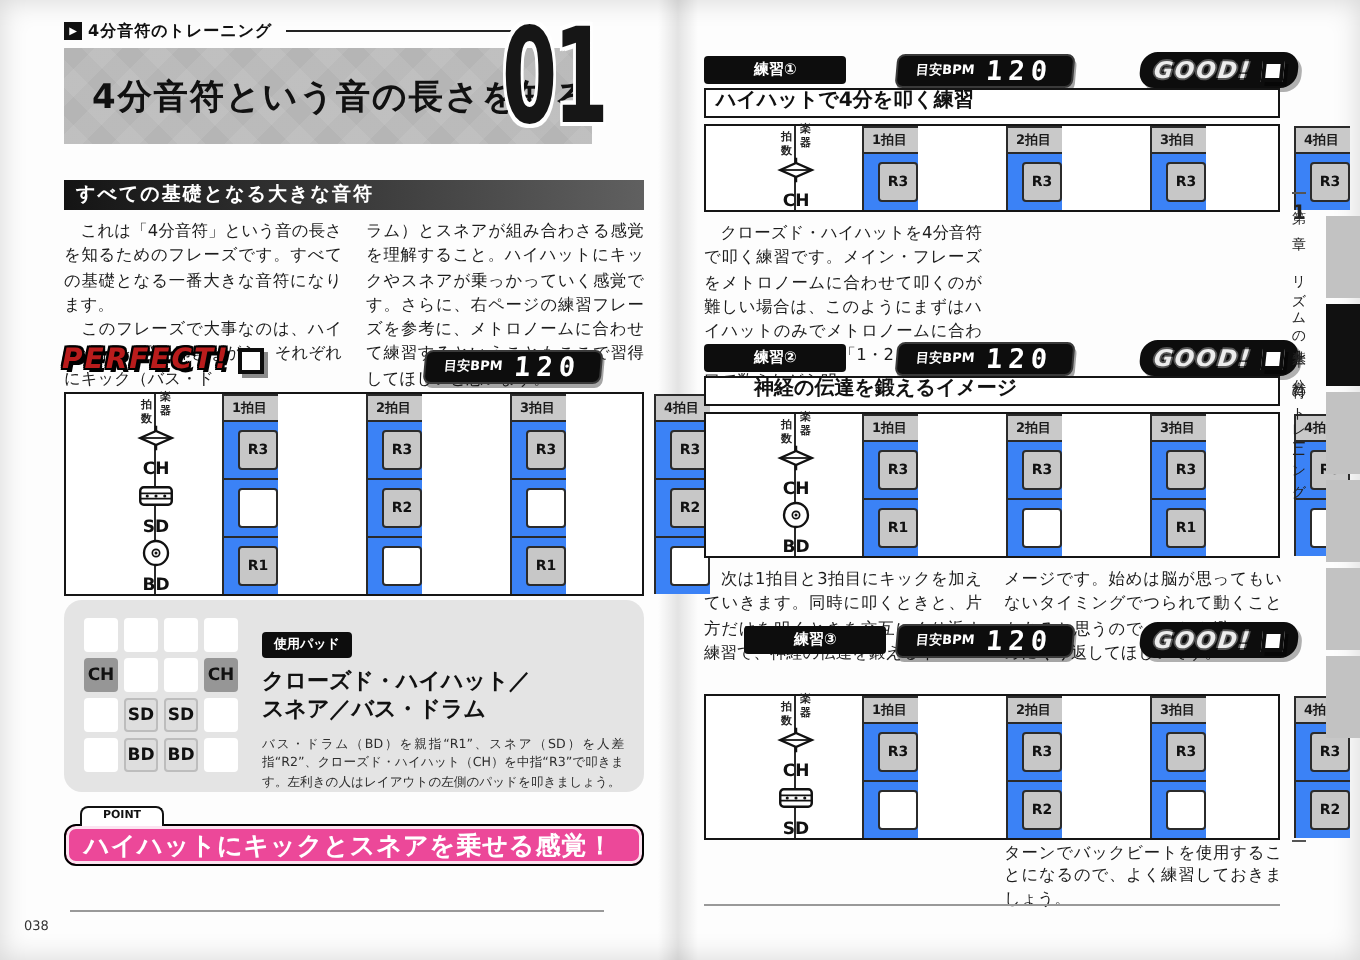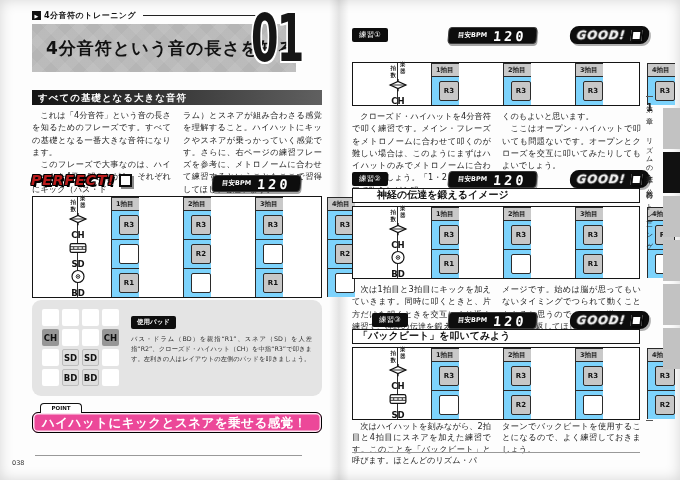--- a/index.html
+++ b/index.html
@@ -38,36 +38,36 @@
   .checkbox.small { width:11px; height:11px; }
   .good-stamp { display:flex; align-items:center; gap:5px; background:#0d0d0d; border-radius:8px; padding:2px 7px;
       transform:skewX(-6deg); box-shadow:2px 2px 0 rgba(0,0,0,.3); }
   .good-stamp .bubble { font-size:11.5px; text-shadow:-1px 0 #555,1px 0 #555,0 -1px #555,0 1px #555; color:#ececec; }
 
   .bpm { display:flex; align-items:center; gap:6px; background:#0d0d0d; border:1px solid #3a3a3a; border-radius:4px;
       height:17px; padding:0 9px; transform:skewX(-5deg); box-shadow:1px 2px 0 rgba(0,0,0,.35); }
   .bpm-label { color:#fff; font-size:6.5px; font-weight:700; }
   .bpm-value { color:#fff; font-size:13.5px; font-weight:900; letter-spacing:3px; font-family:"DejaVu Sans Mono","Liberation Mono",monospace; }
 
-  .ex-badge { background:#0d0d0d; color:#fff; font-size:7.5px; font-weight:400; padding:2px 7px; border-radius:2px; display:inline-block;text-align:center; }
+  .ex-badge { background:#0d0d0d; color:#fff; font-size:7.5px; font-weight:700; padding:2px 25px; border-radius:2px; display:inline-block;text-align:center; }
   .ex-title { width:288px; height:15px; border:1.5px solid #151515; background:#fff; font-size:10px; font-weight:800;
       color:#111; line-height:12px; padding-left:5px; }
 
   
   .beat-table { display:grid; border:1.5px solid #151515; background:#fff; }
   .bt-cell { border-left:1px solid #2a2a2a; border-top:1px solid #2a2a2a;margin-left:44px; }
   .bt-corner { position:relative; background:#c9c9c9;
       background-image:linear-gradient(to top right, transparent 48.5%, #555 48.5%, #555 51.5%, transparent 51.5%); }
   .bt-corner span { position:absolute; font-size:5.5px; font-weight:700; color:#222; }
   .bt-corner .ct { top:1px; right:2px; }
   .bt-corner .cb { bottom:1px; left:2px; }
   .beat-head { background:#c9c9c9; font-size:6.5px; font-weight:700; color:#1a1a1a; display:flex; align-items:center; padding-left:4px; }
   .inst-cell { display:flex; flex-direction:column; align-items:center; justify-content:center; gap:1px; background:#fff; }
   .inst-label { font-size:8.5px; font-weight:900; color:#111; line-height:1; }
-  .beat-cell { display:flex; align-items:center; padding-left:7px; background:#7dd3fc; }
+  .beat-cell { display:flex; align-items:center; padding-left:7px; background:#3b82f6; }
   .note-box { width:20px; height:20px; border:1.5px solid #2b2b2b; border-radius:2px; background:#fff; }
   .note-box.filled { background:#c7c7c7; display:flex; align-items:center; justify-content:center;
       font-size:7px; font-weight:700; color:#111; }
 
   
   .pad-box { left:32px; top:300px; width:290px; height:96px; background:#e4e4e4; border-radius:9px; display:flex; padding:9px 10px 0 10px; }
   .pad-grid { display:grid; grid-template-columns:repeat(4,17px); grid-auto-rows:17px; gap:3px; margin-right:12px; }
   .pad-cell { background:#fff; border-radius:2px; display:flex; align-items:center; justify-content:center;
       font-size:8.5px; font-weight:900; color:#111; }
   .pad-cell.pad-ch { background:#969696; }
@@ -216,39 +216,42 @@
         <div class="pad-cell pad-sd">SD</div>
         <div class="pad-cell pad-sd">SD</div>
         <div class="pad-cell"></div>
         <div class="pad-cell"></div>
         <div class="pad-cell pad-bd">BD</div>
         <div class="pad-cell pad-bd">BD</div>
         <div class="pad-cell"></div>
       </div>
     <div class="pad-info">
       <span class="pad-badge">使用パッド</span>
+      <div class="pad-title">クローズド・ハイハット／
+スネア／バス・ドラム</div>
       <div class="pad-note">バス・ドラム（BD）を親指“R1”、スネア（SD）を人差指“R2”、クローズド・ハイハット（CH）を中指“R3”で叩きます。左利きの人はレイアウトの左側のパッドを叩きましょう。</div>
     </div>
   </div>
 
   <div class="abs point-tab">POINT</div>
   <div class="abs point-banner">ハイハットにキックとスネアを乗せる感覚！</div>
 
   <div class="abs foot-rule" style="left:35px;top:455px;width:267px;"></div>
   <div class="abs page-num" style="left:12px;top:459px;">038</div>
 
   <div class="abs ex-badge" style="left:352px;top:28px;">練習①</div>
   <div class="abs bpm" style="left:448px;top:27px;">
     <span class="bpm-label">目安BPM</span>
     <span class="bpm-value">120</span>
   </div>
   <div class="abs good-stamp" style="left:570px;top:26px;">
     <span class="bubble">GOOD!</span>
     <span class="checkbox small"></span>
   </div>
+  <div class="abs ex-title" style="left:352px;top:44px;">ハイハットで4分を叩く練習</div>
   <div class="abs beat-table" style="left: 352px; top: 62px; width: 288px; grid-template-columns: 34px repeat(4, 1fr); grid-template-rows: 13px repeat(1, 29px);">
       <div class="bt-cell bt-corner">
         <span class="ct">拍数</span>
         <span class="cb">楽器</span>
       </div>
       <div class="bt-cell beat-head">1拍目</div>
       <div class="bt-cell beat-head">2拍目</div>
       <div class="bt-cell beat-head">3拍目</div>
       <div class="bt-cell beat-head">4拍目</div>
       <div class="bt-cell inst-cell">
@@ -266,22 +269,20 @@
         <div class="note-box filled">R3</div>
       </div>
       <div class="bt-cell beat-cell">
         <div class="note-box filled">R3</div>
       </div>
       <div class="bt-cell beat-cell">
         <div class="note-box filled">R3</div>
       </div>
     </div>
   <div class="abs body-col" style="left:352px;top:110px;width:139px;">　クローズド・ハイハットを4分音符で叩く練習です。メイン・フレーズをメトロノームに合わせて叩くのが難しい場合は、このようにまずはハイハットのみでメトロノームに合わせてみましょう。「1・2・3・4」と口で数えながら叩</div>
-  <div class="abs body-col" style="left:502px;top:110px;width:139px;">くのもよいと思います。
-　ここはオープン・ハイハットで叩いても問題ないです。オープンとクローズを交互に叩いてみたりしてもよいでしょう。</div>
 
   <div class="abs ex-badge" style="left:352px;top:172px;">練習②</div>
   <div class="abs bpm" style="left:448px;top:171px;">
     <span class="bpm-label">目安BPM</span>
     <span class="bpm-value">120</span>
   </div>
   <div class="abs good-stamp" style="left:570px;top:170px;">
     <span class="bubble">GOOD!</span>
     <span class="checkbox small"></span>
   </div>
@@ -341,21 +342,20 @@
 
   <div class="abs ex-badge" style="left:372px;top:313px;">練習③</div>
   <div class="abs bpm" style="left:448px;top:312px;">
     <span class="bpm-label">目安BPM</span>
     <span class="bpm-value">120</span>
   </div>
   <div class="abs good-stamp" style="left:570px;top:311px;">
     <span class="bubble">GOOD!</span>
     <span class="checkbox small"></span>
   </div>
-  <div class="abs ex-title" style="left:352px;top:329px;">「バックビート」を叩いてみよう</div>
   <div class="abs beat-table" style="left: 352px; top: 347px; width: 288px; grid-template-columns: 34px repeat(4, 1fr); grid-template-rows: 13px repeat(2, 29px);">
       <div class="bt-cell bt-corner">
         <span class="ct">拍数</span>
         <span class="cb">楽器</span>
       </div>
       <div class="bt-cell beat-head">1拍目</div>
       <div class="bt-cell beat-head">2拍目</div>
       <div class="bt-cell beat-head">3拍目</div>
       <div class="bt-cell beat-head">4拍目</div>
       <div class="bt-cell inst-cell">
@@ -394,21 +394,20 @@
       <div class="bt-cell beat-cell">
         <div class="note-box filled">R2</div>
       </div>
       <div class="bt-cell beat-cell">
         <div class="note-box"></div>
       </div>
       <div class="bt-cell beat-cell">
         <div class="note-box filled">R2</div>
       </div>
     </div>
-  <div class="abs body-col" style="left:352px;top:421px;width:139px;line-height:1.38;">　次はハイハットを刻みながら、2拍目と4拍目にスネアを加えた練習です。このことを「バックビート」と呼びます。ほとんどのリズム・パ</div>
   <div class="abs body-col" style="left:502px;top:421px;width:139px;line-height:1.38;">ターンでバックビートを使用することになるので、よく練習しておきましょう。</div>
 
   <div class="abs foot-rule" style="left:352px;top:452px;width:288px;"></div>
   <div class="abs page-num" style="left:652px;top:480px;">039</div>
 
   <div class="abs side-dash" style="left:646px;top:96px;"></div>
   <div class="abs side-chapter">
     <span>第</span><span class="ch-num">1</span><span>章</span>
     <span class="ch-title">リズムの基本〜4分音符のトレーニング</span>
   </div>

